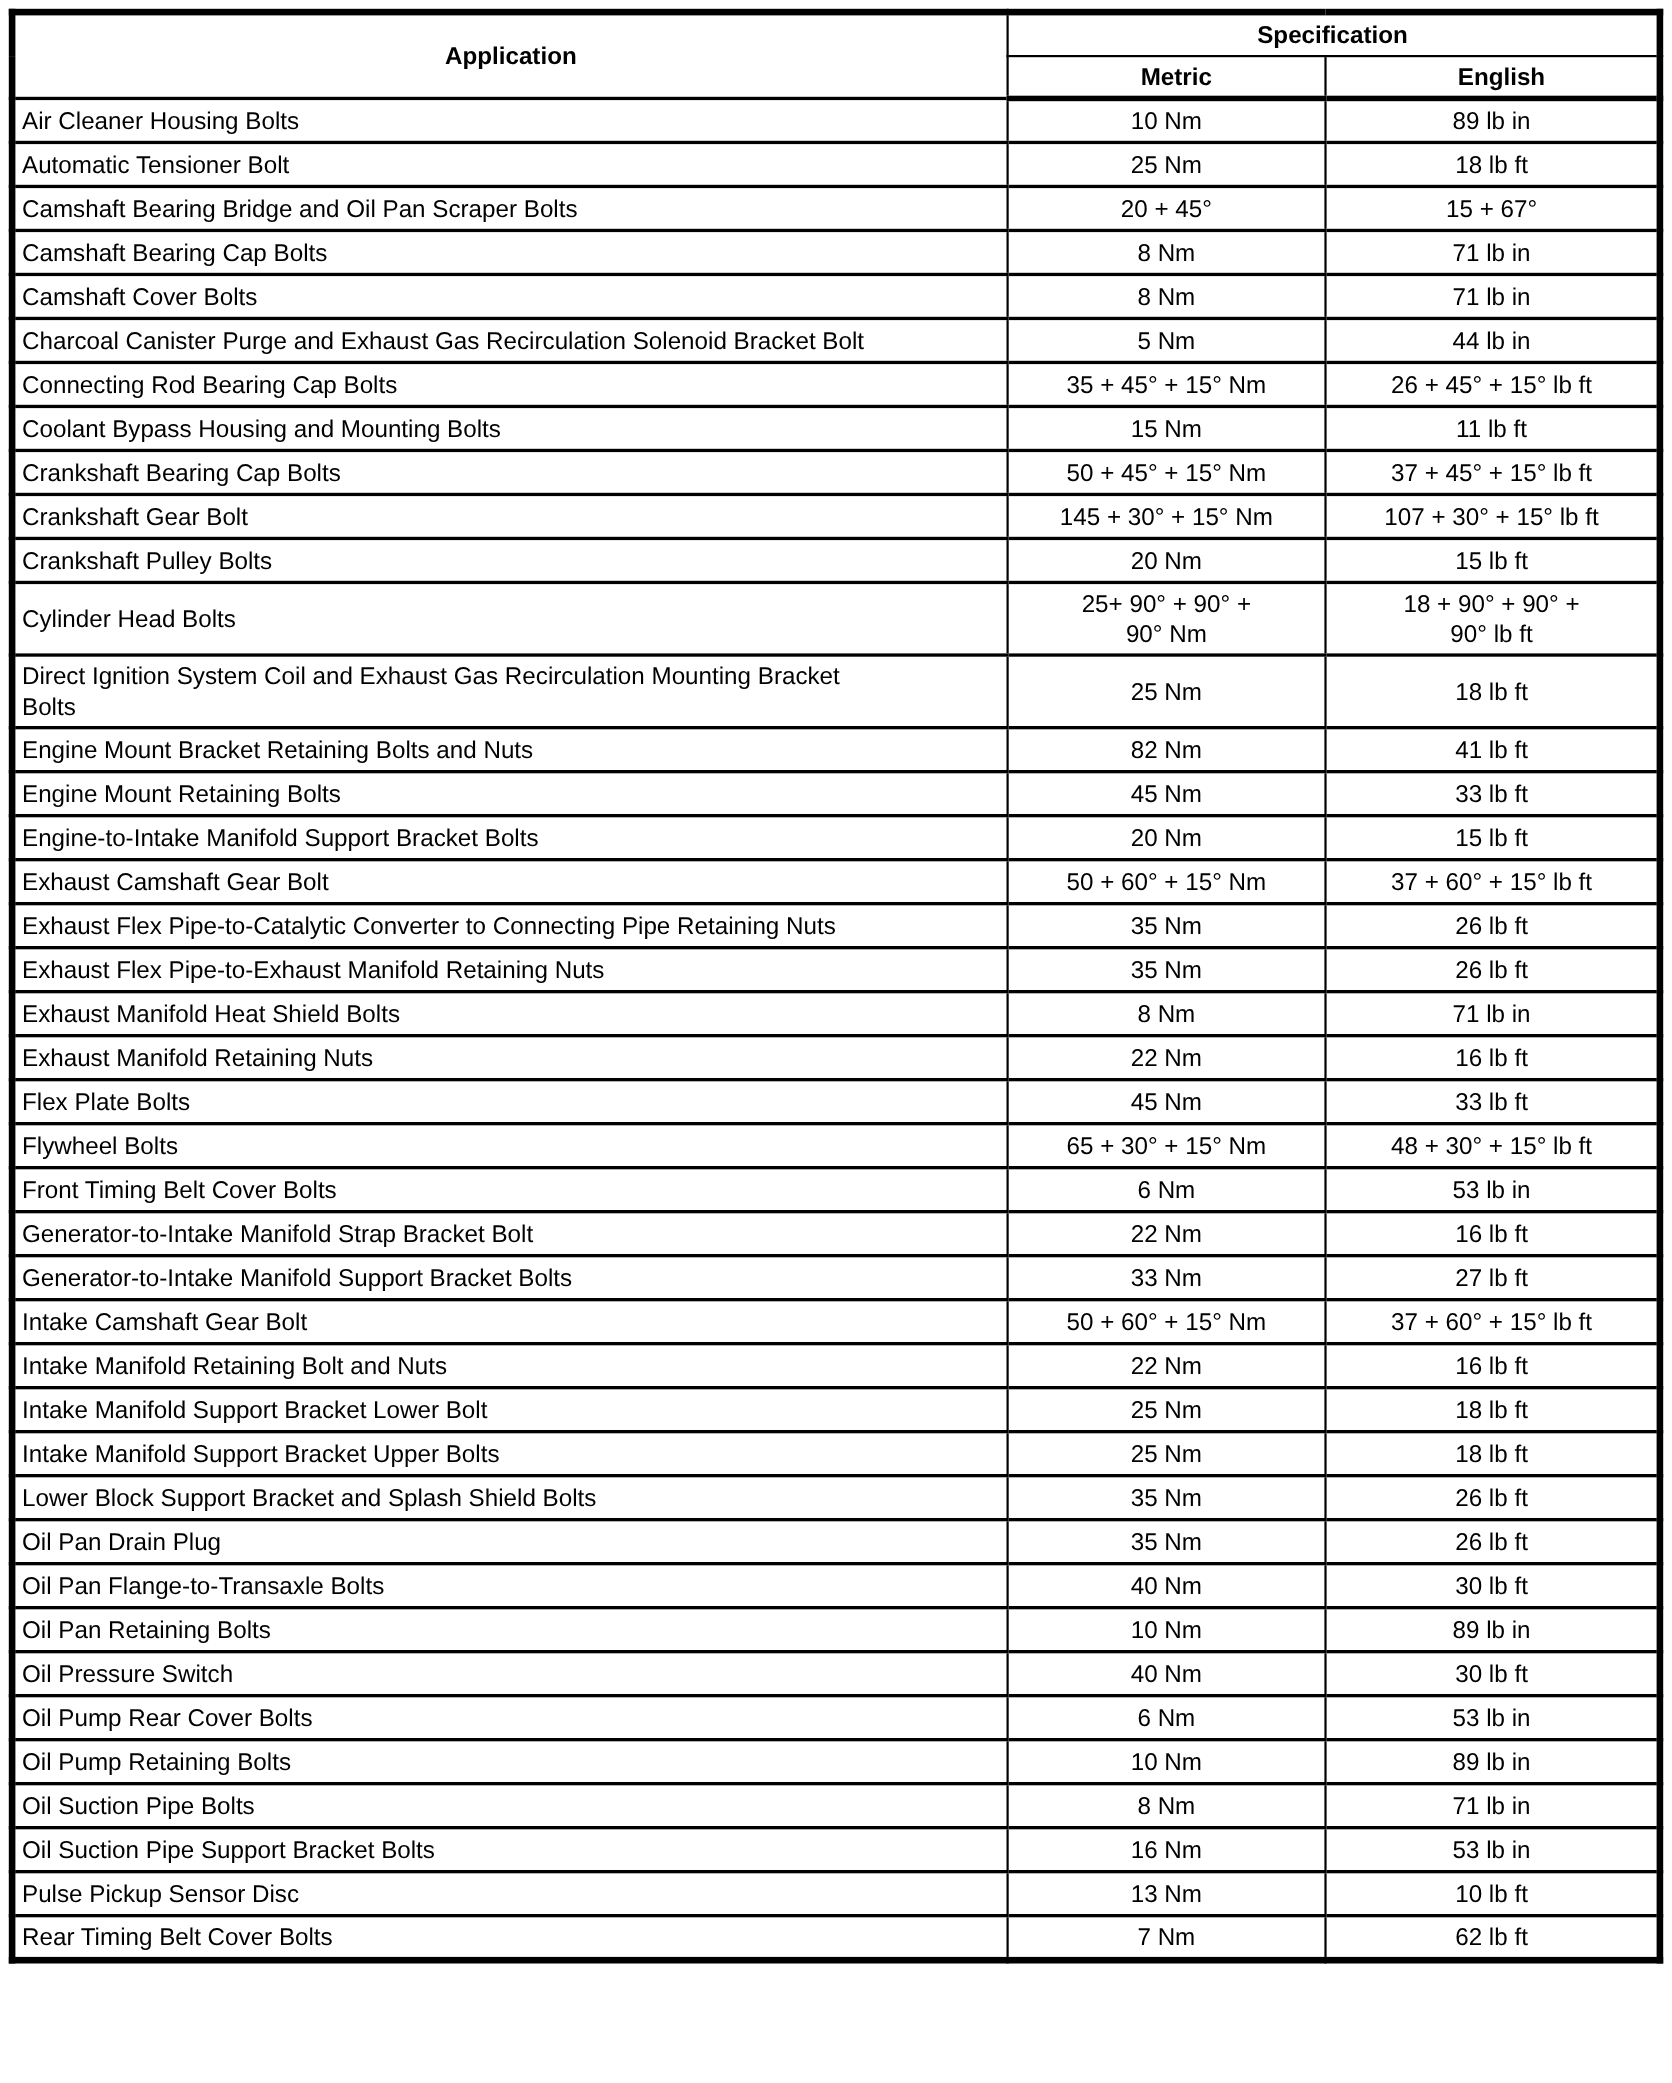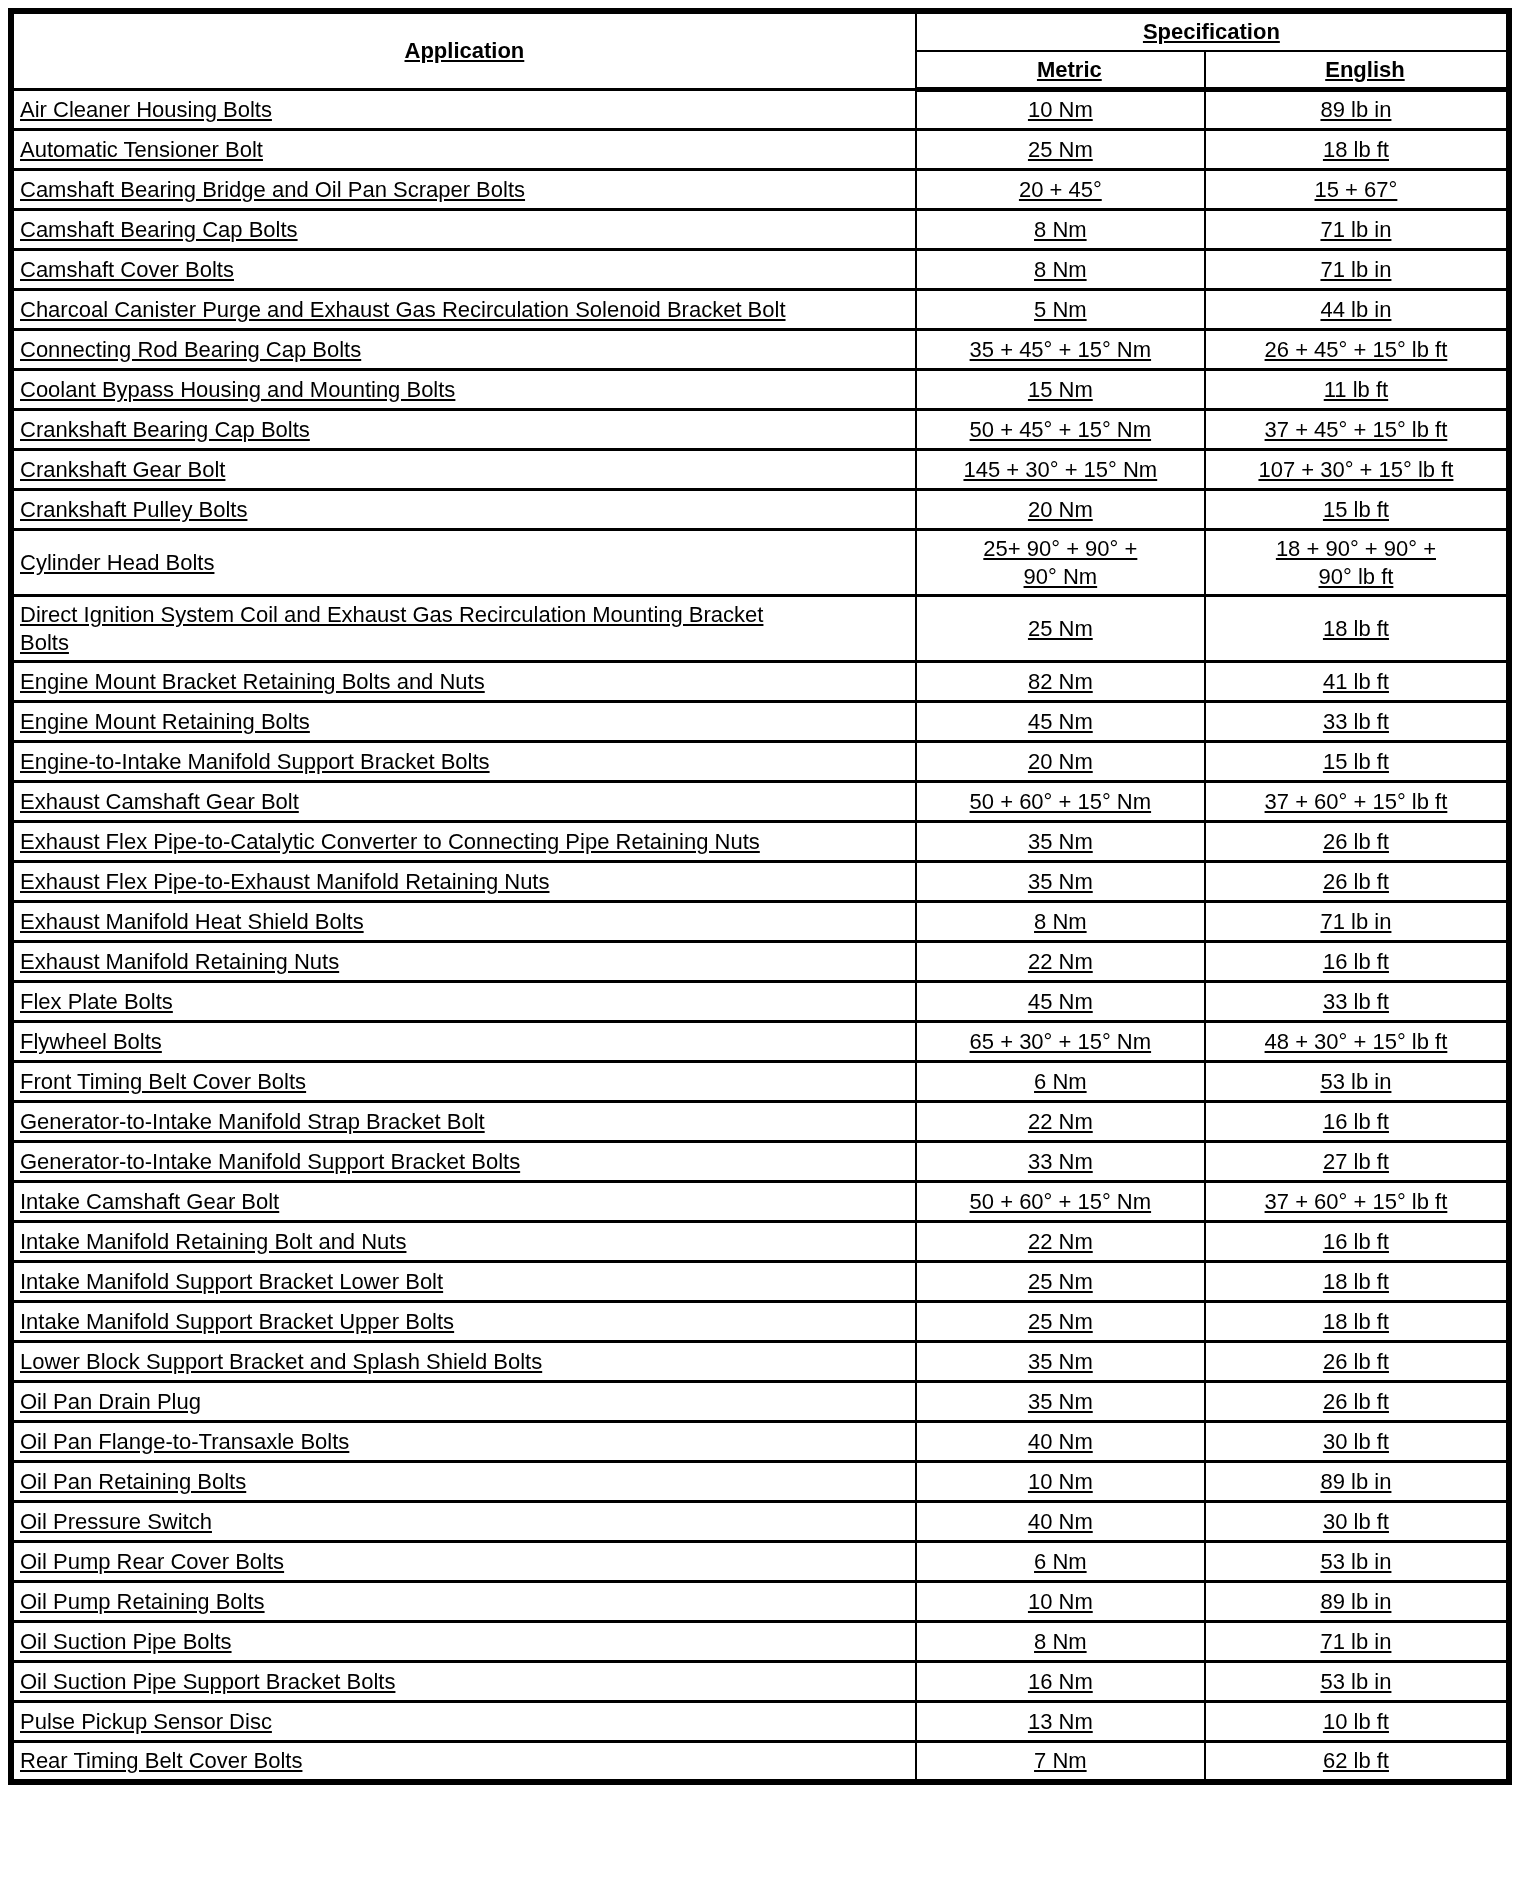--- a/index.html
+++ b/index.html
@@ -14,21 +14,20 @@
     height: 1894px;
     box-sizing: border-box;
     padding: 8px;
     background: #ffffff;
   }
   table.spec-table {
     width: 100%;
     border-collapse: collapse;
     border: 6px solid #000;
     table-layout: fixed;
-    text-decoration: underline;
   }
   col.c-app { width: 60.4%; }
   col.c-metric { width: 19.3%; }
   col.c-english { width: 20.3%; }
 
   th, td {
     border: 2px solid #000;
     font-size: 22px;
     line-height: 1.25;
     vertical-align: middle;

